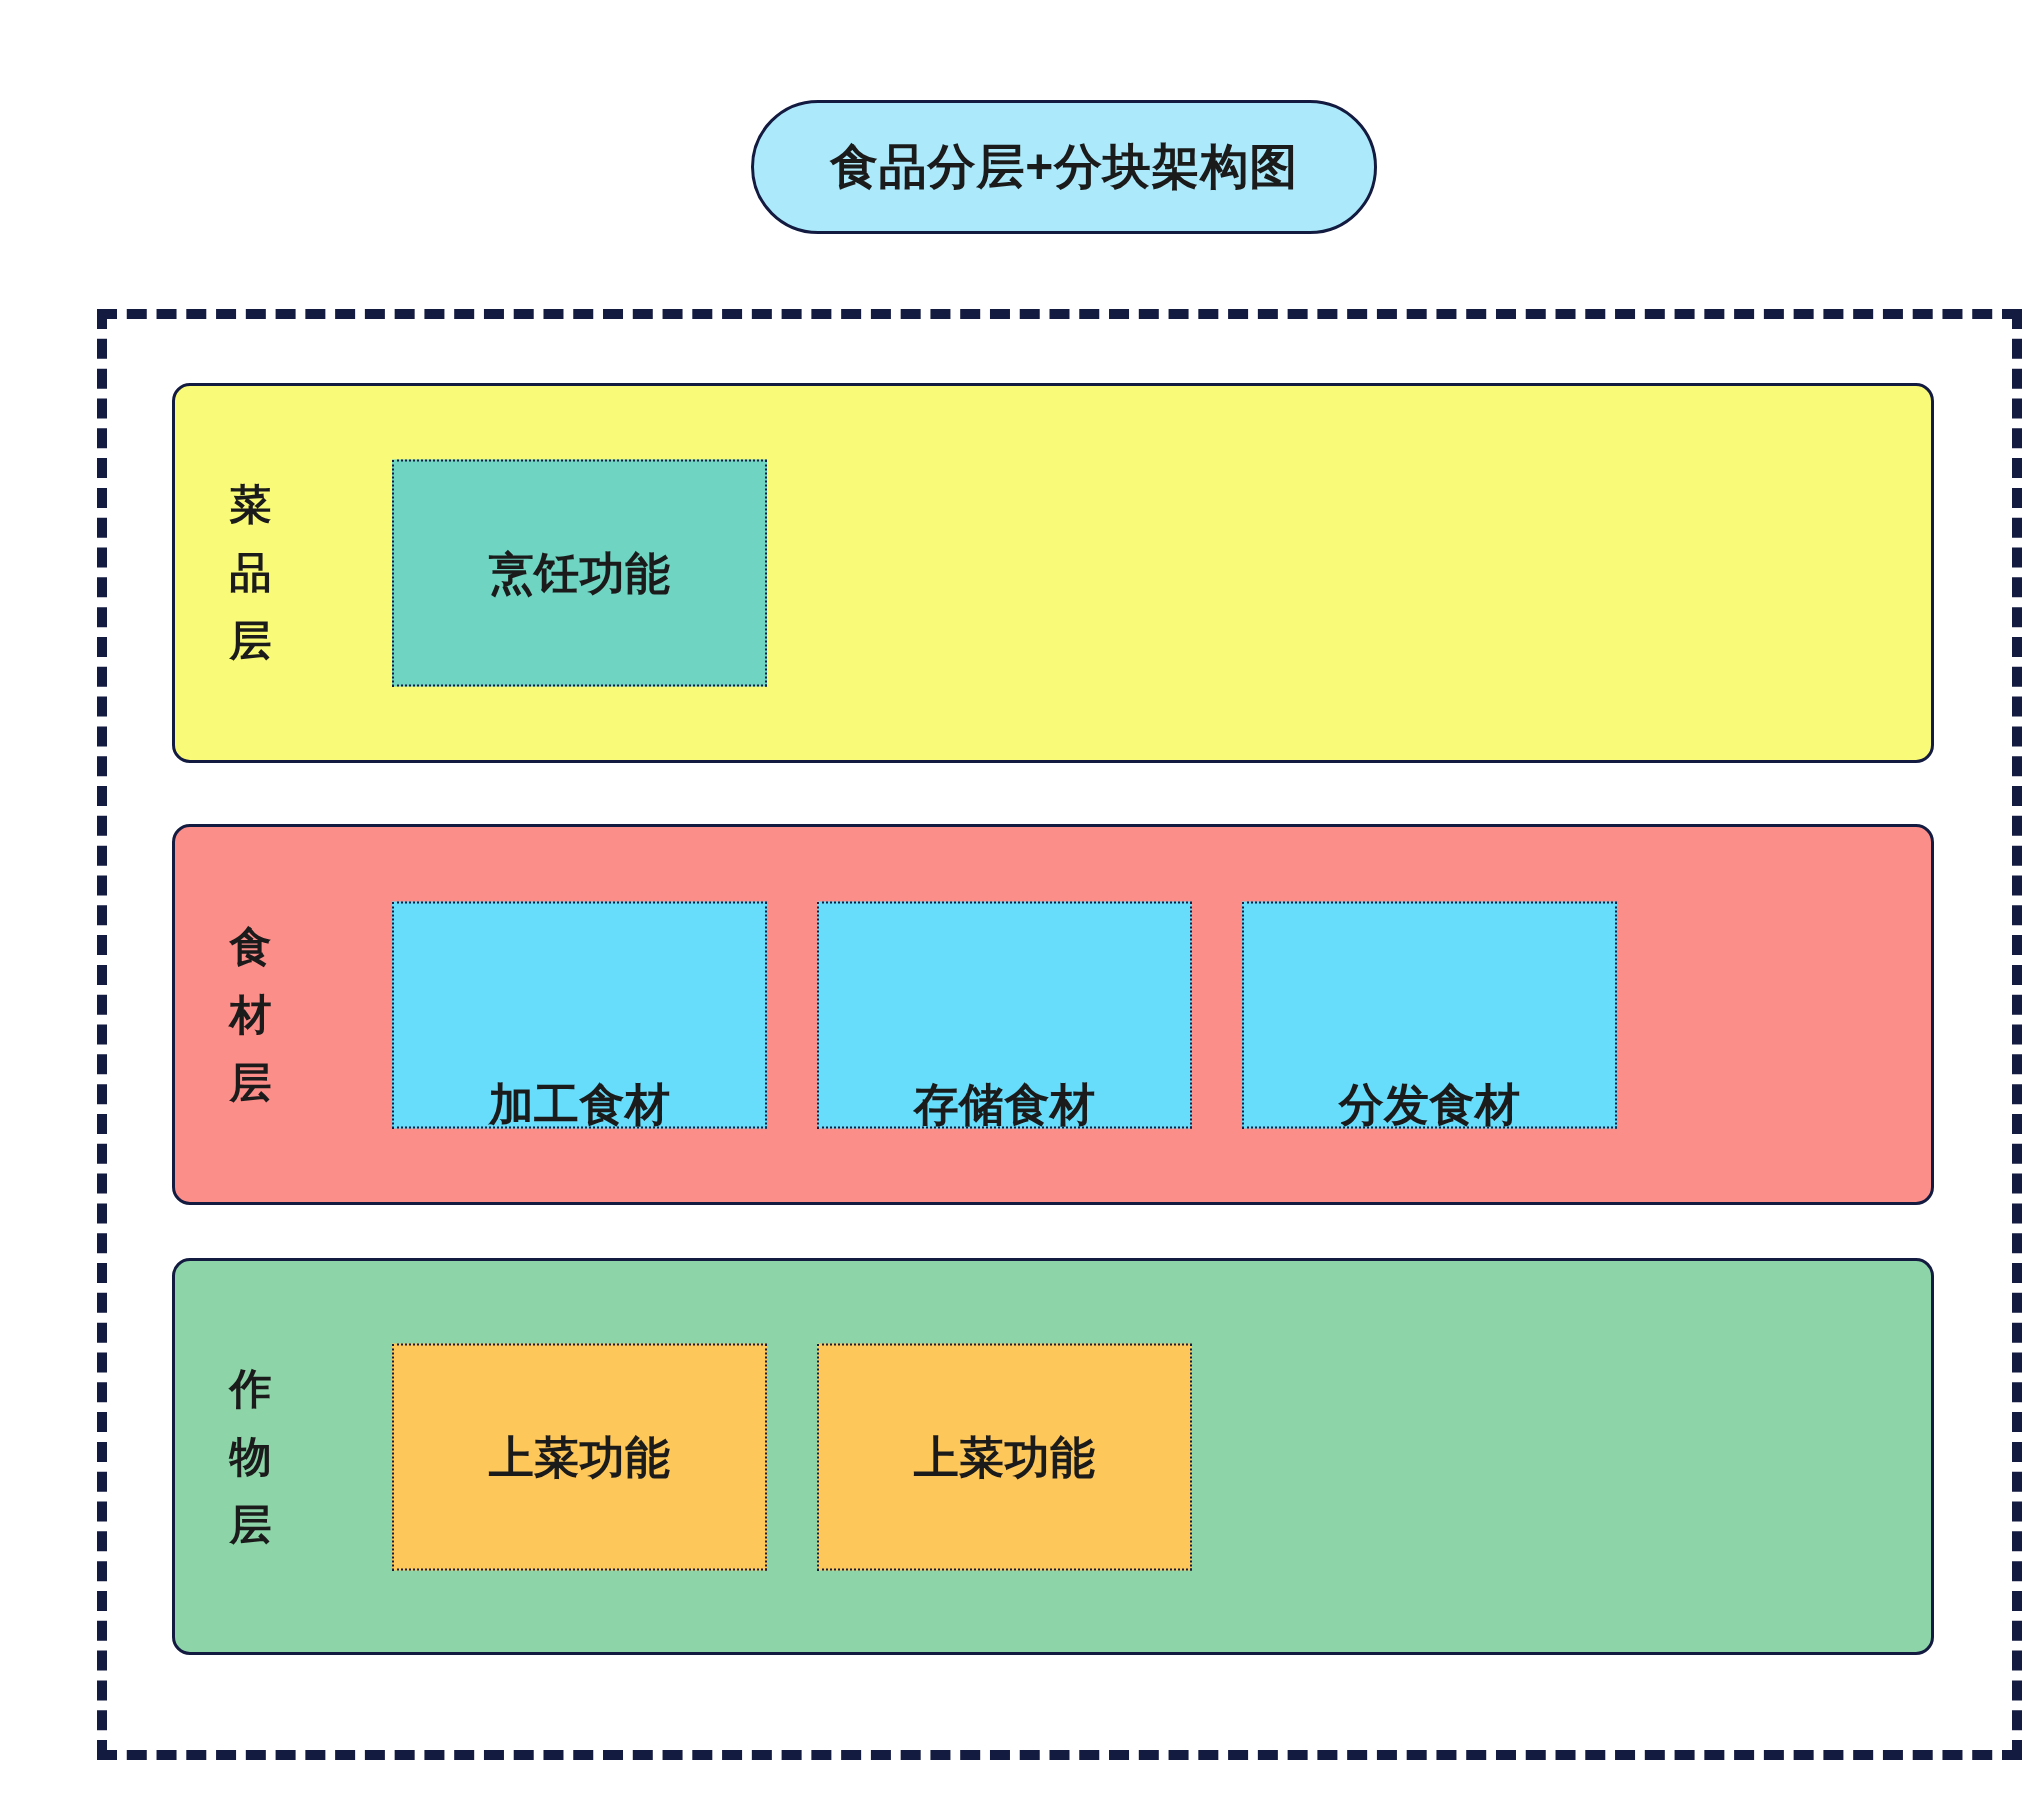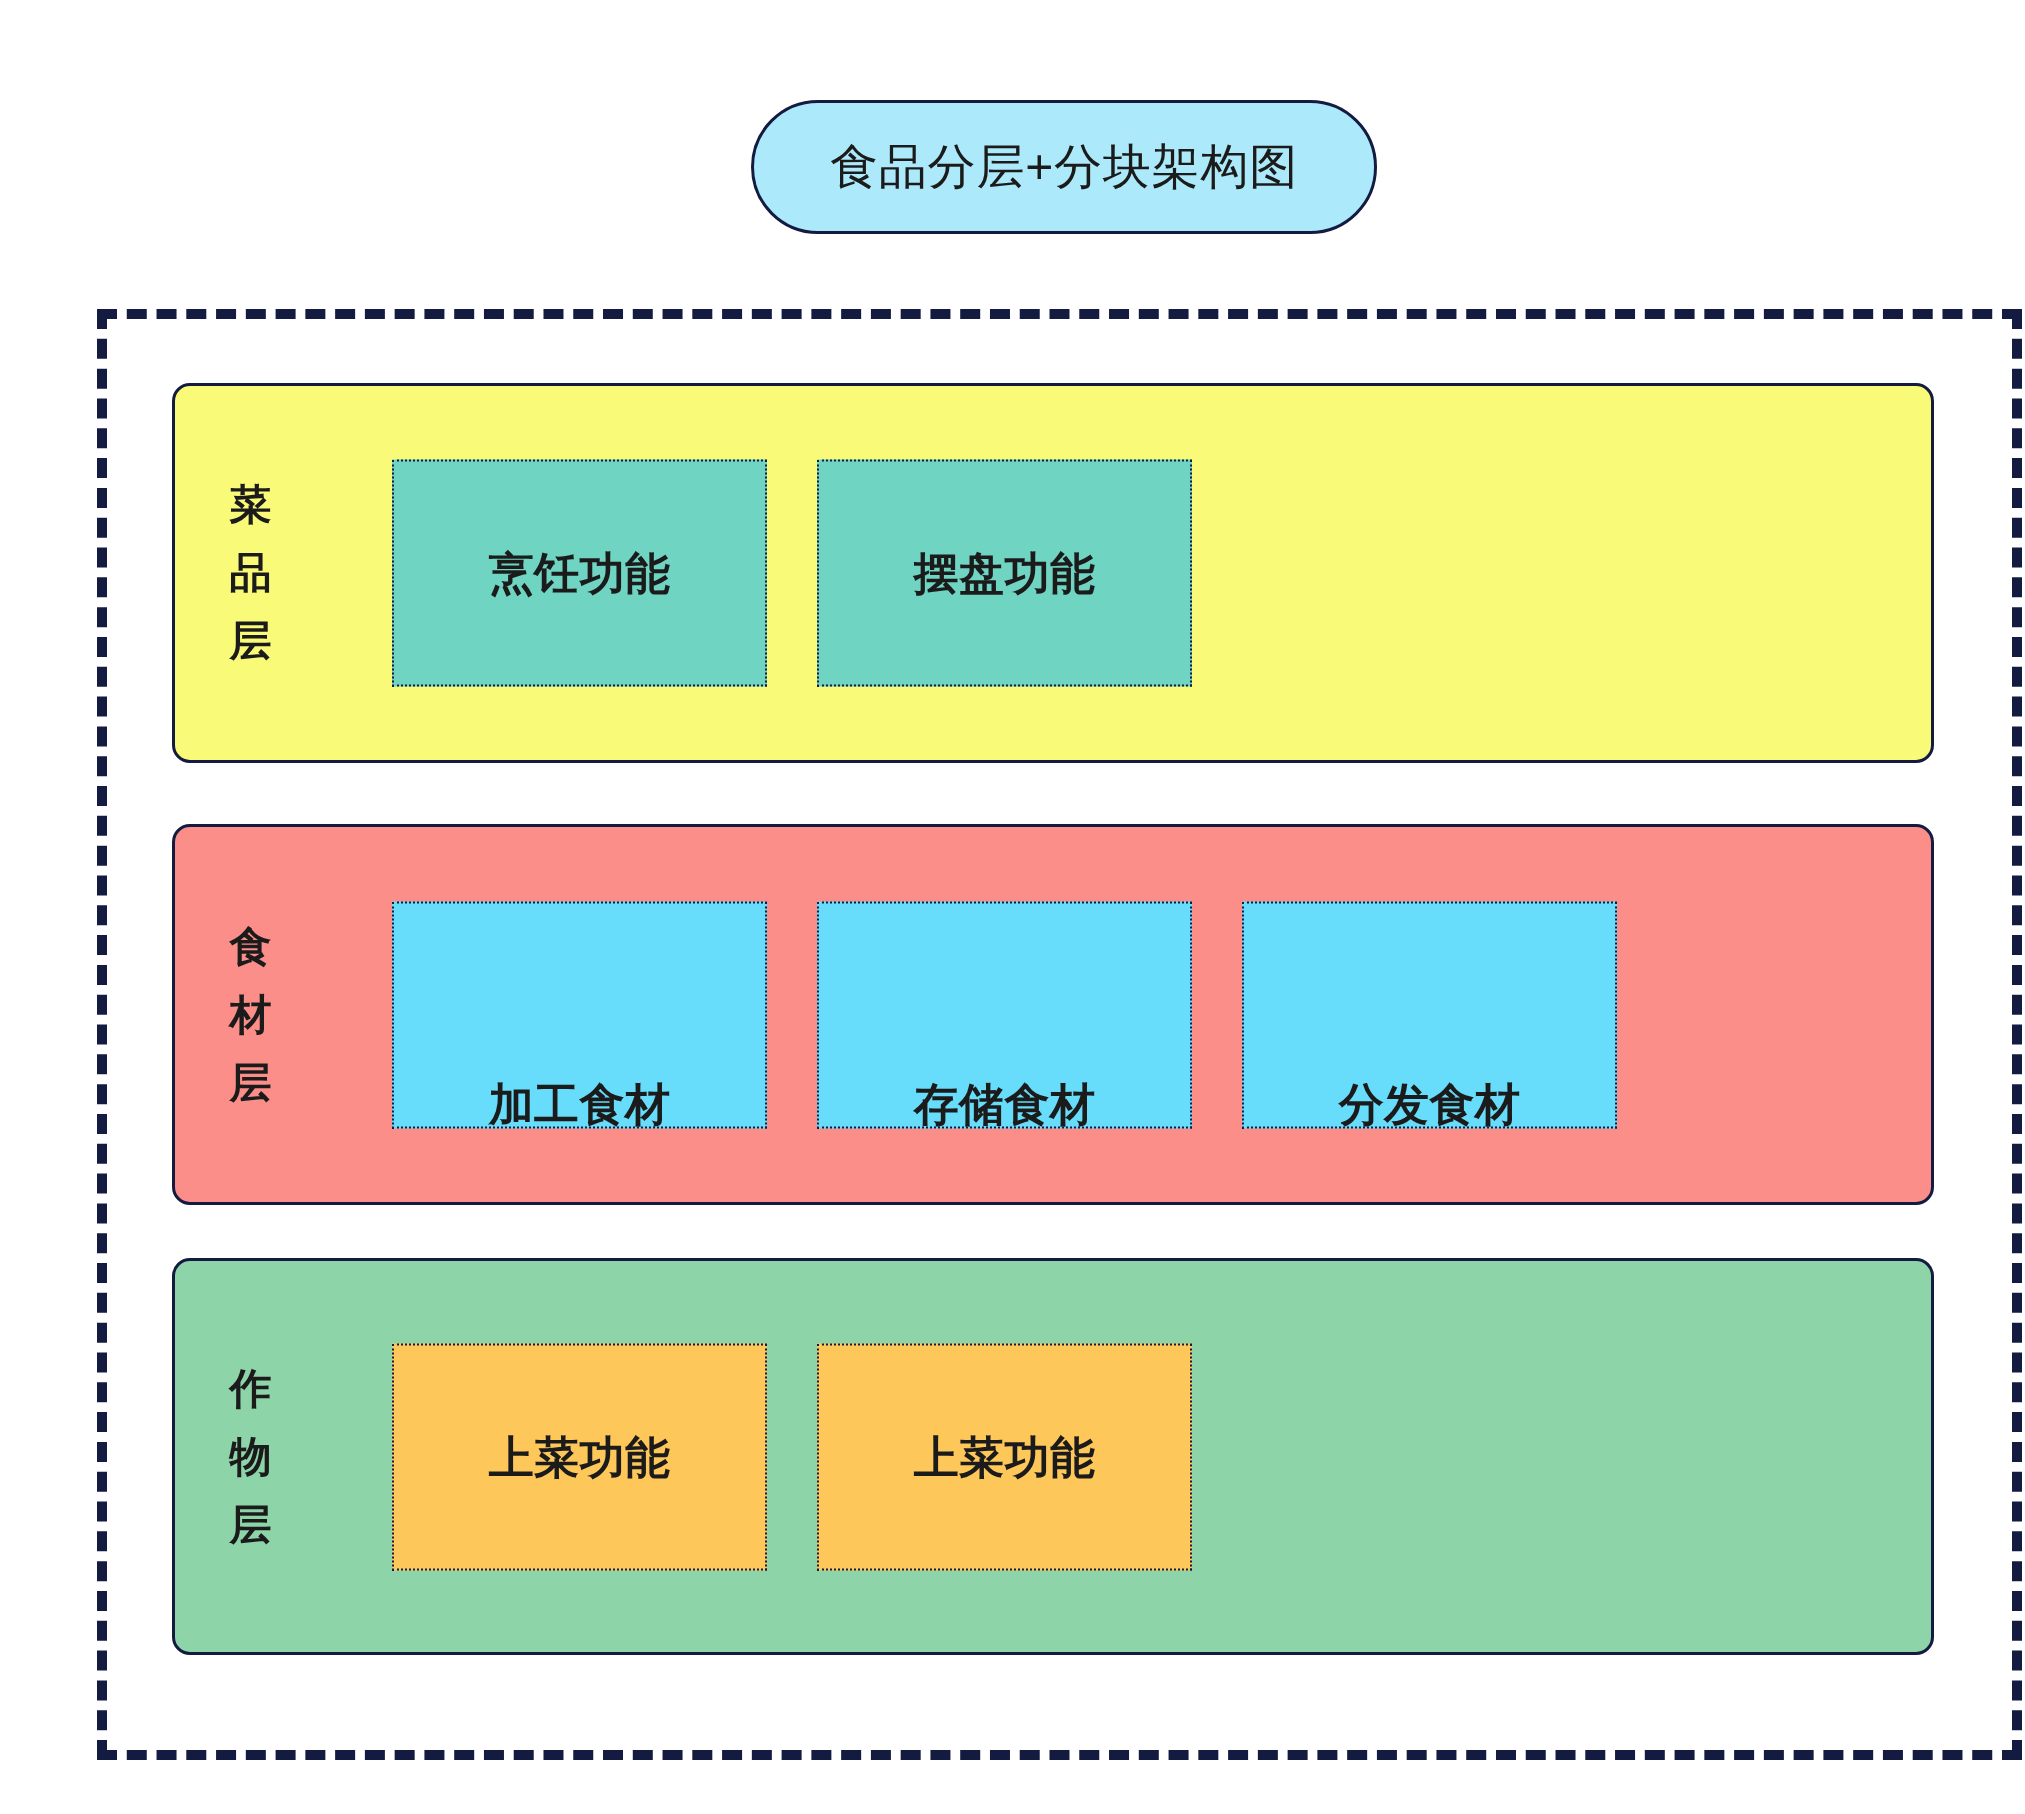--- a/index.html
+++ b/index.html
@@ -6,21 +6,21 @@
   body{font-family:"Liberation Sans","DejaVu Sans",sans-serif;}
   #stage{position:relative;width:2116px;height:1815px;background:#fff;overflow:hidden;}
 
   
   #title-badge{
     position:absolute;left:751px;top:100px;width:626px;height:134px;
     background:#ACEAFB;border:3.6px solid #141B41;border-radius:69px;
     display:flex;align-items:center;justify-content:center;box-sizing:border-box;
   }
   #title-badge .t{
-    font-size:48px;font-weight:normal;color:#1B1B1B;letter-spacing:0.8px;
+    font-size:48px;font-weight:bold;color:#1B1B1B;letter-spacing:0.8px;
     white-space:nowrap;line-height:1;
   }
 
   
   #outer-frame{
     position:absolute;left:97px;top:309px;width:1925px;height:1451px;
     border:10.5px dashed #141B41;box-sizing:border-box;background:transparent;
   }
 
   
@@ -74,23 +74,20 @@
   <div class="layer" id="layer-0">
     <div class="layer-label">
       <span>菜</span>
       <span>品</span>
       <span>层</span>
     </div>
     <div class="blocks">
       <div class="block">
         <span class="bt">烹饪功能</span>
       </div>
-      <div class="block">
-        <span class="bt">摆盘功能</span>
-      </div>
     </div>
   </div>
 
   <div class="layer" id="layer-1">
     <div class="layer-label">
       <span>食</span>
       <span>材</span>
       <span>层</span>
     </div>
     <div class="blocks">

